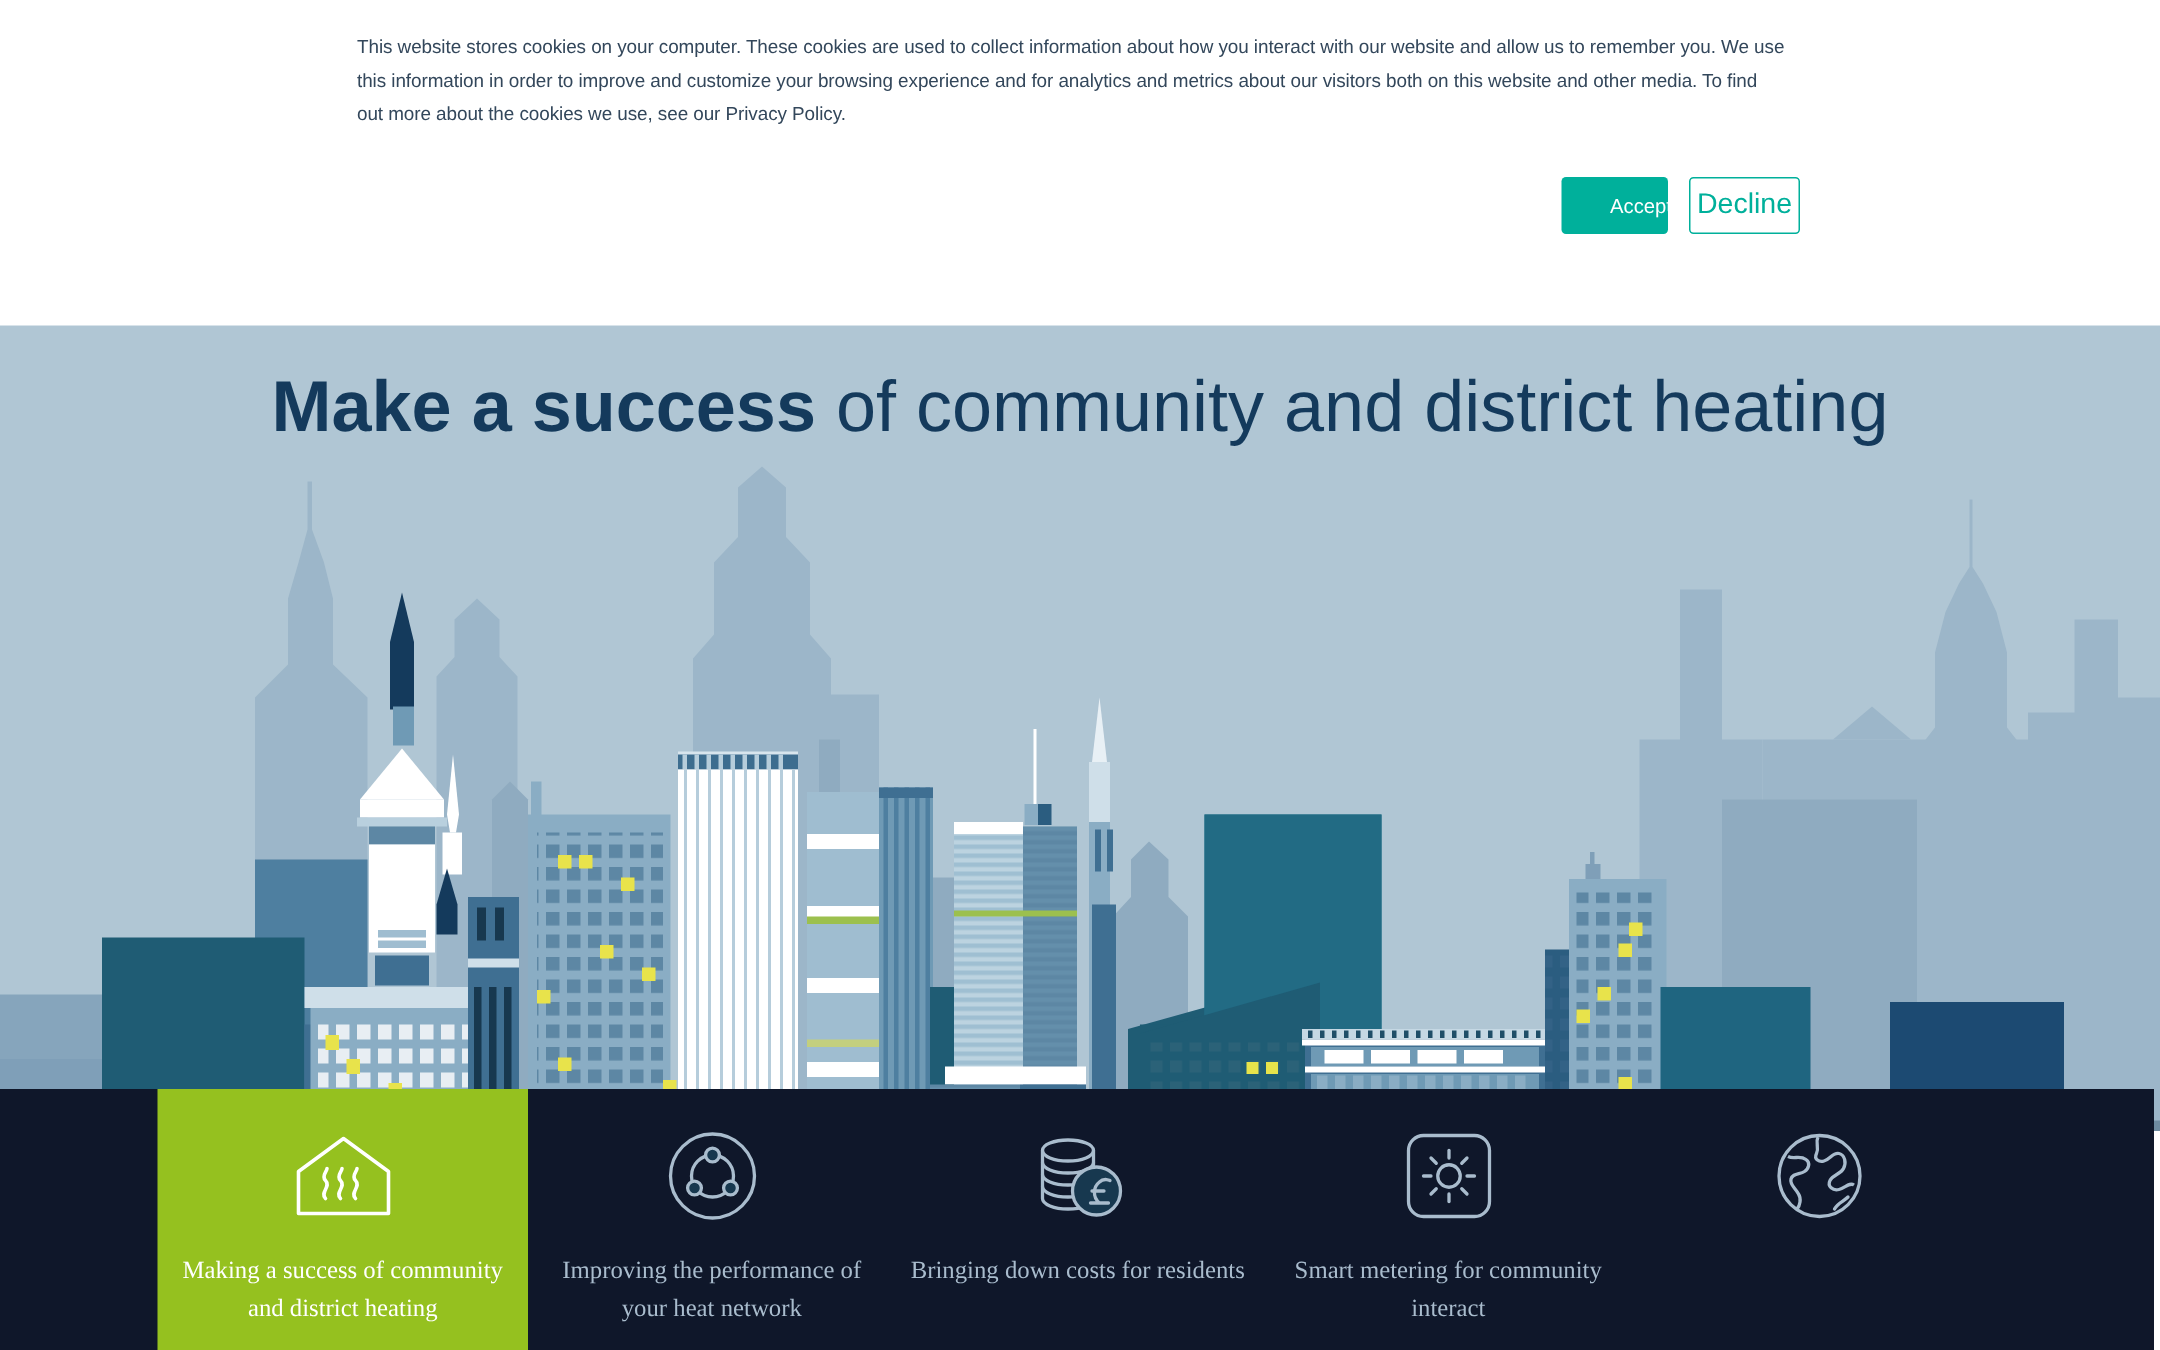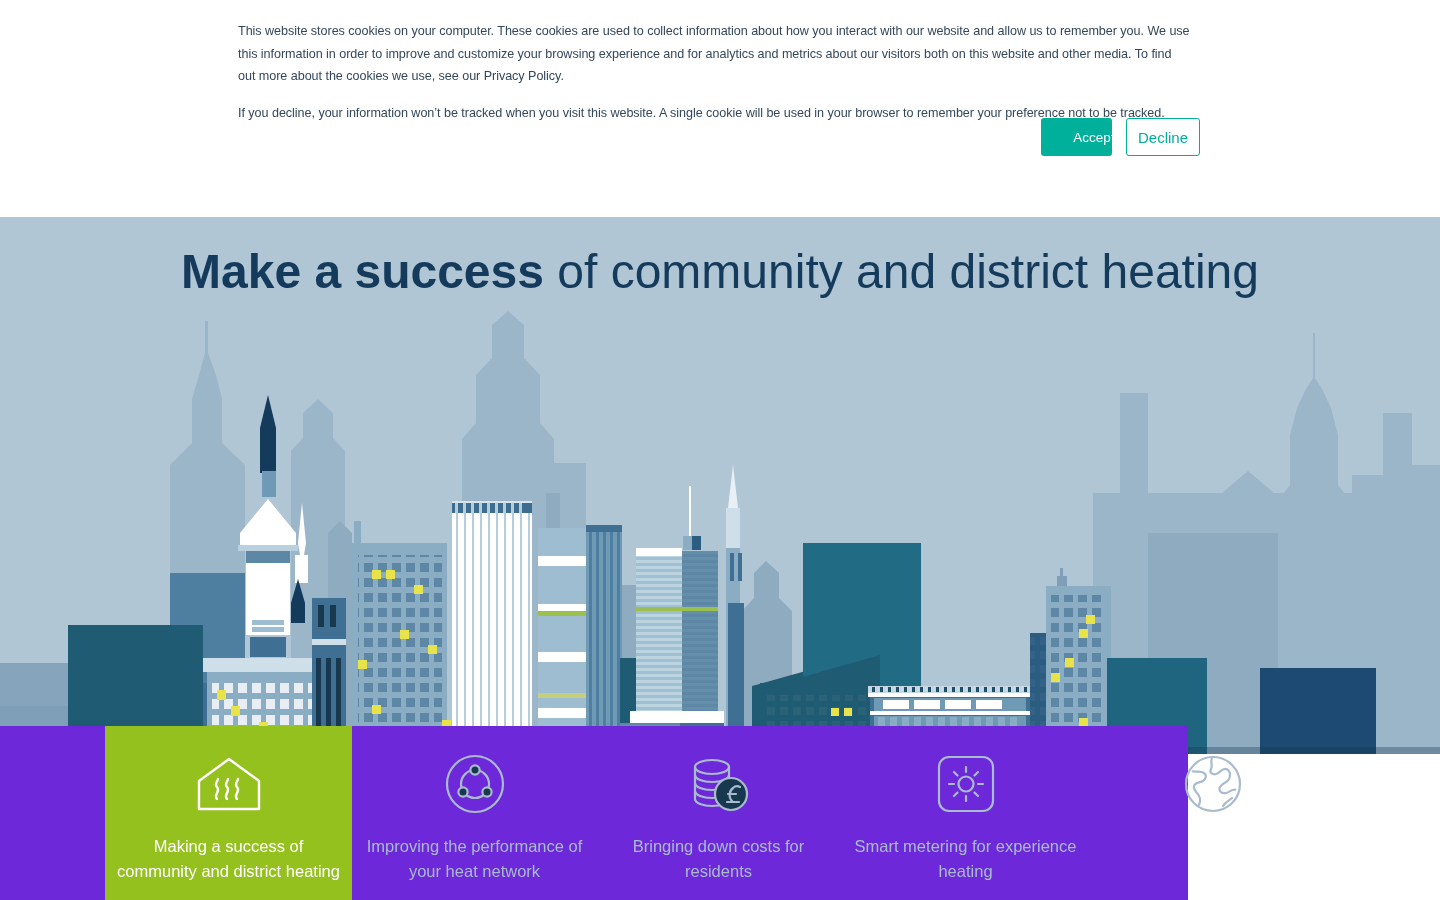--- a/index.html
+++ b/index.html
@@ -26,43 +26,43 @@
     position:absolute; left:1041px; top:118px; display:flex; gap:14px;
   }
   #btn-accept {
     width:71px; height:38px; background:#00b09b; color:#ffffff;
     border:none; border-radius:3px; font-size:13.5px;
     font-family:"Liberation Sans", sans-serif; cursor:pointer;
     display:flex; align-items:center; justify-content:center;padding-left:35px;
   }
   #btn-decline {
     width:74px; height:38px; background:#ffffff; color:#00b09b;
-    border:1px solid #00b09b; border-radius:3px; font-size:15px;
+    border:1px solid #00b09b; border-radius:3px; font-size:19px;
     font-family:"Liberation Sans", sans-serif; cursor:pointer;
     display:flex; align-items:center; justify-content:center;
   }
 
   
   #hero {
     position:absolute; left:0; top:175px; width:1440px; height:551px;
     background:#b0c6d4; overflow:hidden;margin-top:28px;
   }
   #hero-title {
     position:absolute; left:0; top:40px; width:1440px; text-align:center;
     font-size:48px; line-height:58px; color:#143a5c; white-space:nowrap;
   }
   #hero-title .bold { font-weight:bold; }
   #hero-title .light { font-weight:normal; }
 
   #city { position:absolute; left:0; top:0; width:1440px; height:551px; }
 
   
   #bottom-nav {
-    position:absolute; left:0; top:726px; width:1188px; height:174px;
-    background:#6d28d9; z-index:40;
+    position:absolute; left:0; top:726px; width:1436px; height:174px;
+    background:#0f172a; z-index:40;font-family:Liberation Serif, serif;
   }
   .nav-tabs { display:flex; height:174px; position:relative; }
   .nav-tab {
     position:absolute; top:0; height:174px;
     display:flex; flex-direction:column; align-items:center;
     cursor:pointer;
   }
   .nav-tab .tab-icon {
     margin-top:27px; height:62px; display:flex; align-items:center; justify-content:center;
   }
@@ -466,41 +466,40 @@
                 <line x1="31" y1="43" x2="31" y2="48"></line>
               <line x1="14" y1="31" x2="19" y2="31"></line>
                 <line x1="43" y1="31" x2="48" y2="31"></line>
               <line x1="19" y1="19" x2="22.5" y2="22.5"></line>
                 <line x1="39.5" y1="39.5" x2="43" y2="43"></line>
               <line x1="43" y1="19" x2="39.5" y2="22.5"></line>
                 <line x1="22.5" y1="39.5" x2="19" y2="43"></line>
             </g>
           </svg>
         </div>
-        <div class="tab-label">Smart metering for experience heating</div>
+        <div class="tab-label">Smart metering for community interact</div>
       </div>
 
       <div id="tab4" class="nav-tab">
         <div class="tab-icon">
           <svg width="62" height="62" viewBox="0 0 62 62" xmlns="http://www.w3.org/2000/svg">
             <circle cx="31" cy="31" r="27" fill="none" stroke="#a9bccd" stroke-width="2.2"></circle>
             <path d="M10,18 C14,20 18,17 22,20 C25,22 24,26 21,28 C18,30 13,29 12,33 C11,37 15,39 17,43 C19,46 18,51 16,53" fill="none" stroke="#a9bccd" stroke-width="2.2" stroke-linejoin="round"></path>
             <path d="M30,5 C28,9 31,12 29,16 C27,20 31,22 34,21 C38,20 40,15 44,16 C48,17 49,22 47,26 C45,30 40,30 38,34 C36,38 40,41 44,40 C48,39 51,35 54,37" fill="none" stroke="#a9bccd" stroke-width="2.2" stroke-linejoin="round"></path>
             <path d="M41,53 C43,49 47,48 50,45" fill="none" stroke="#a9bccd" stroke-width="2.2" stroke-linecap="round"></path>
           </svg>
         </div>
       </div>
 
     </div>
   </nav>
 
   <div id="cookie-banner">
     <div id="cookie-inner">
       <p class="cookie-p first">This website stores cookies on your computer. These cookies are used to collect information about how you interact with our website and allow us to remember you. We use this information in order to improve and customize your browsing experience and for analytics and metrics about our visitors both on this website and other media. To find out more about the cookies we use, see our Privacy Policy.</p>
-      <p class="cookie-p second">If you decline, your information won’t be tracked when you visit this website. A single cookie will be used in your browser to remember your preference not to be tracked.</p>
     </div>
     <div id="cookie-buttons">
       <button id="btn-accept">Accept</button>
       <button id="btn-decline">Decline</button>
     </div>
   </div>
 
 </div>
 
 </body></html>

